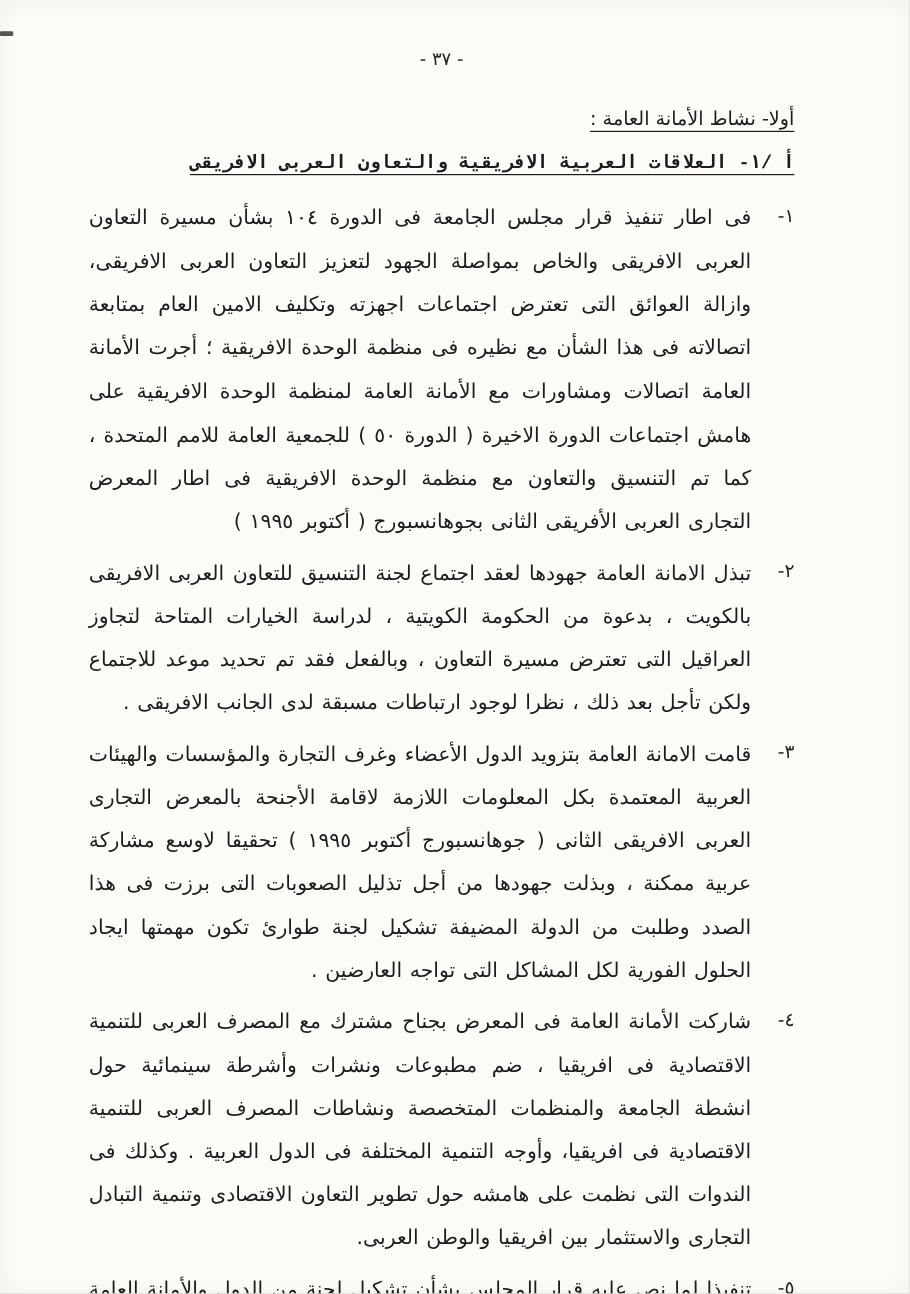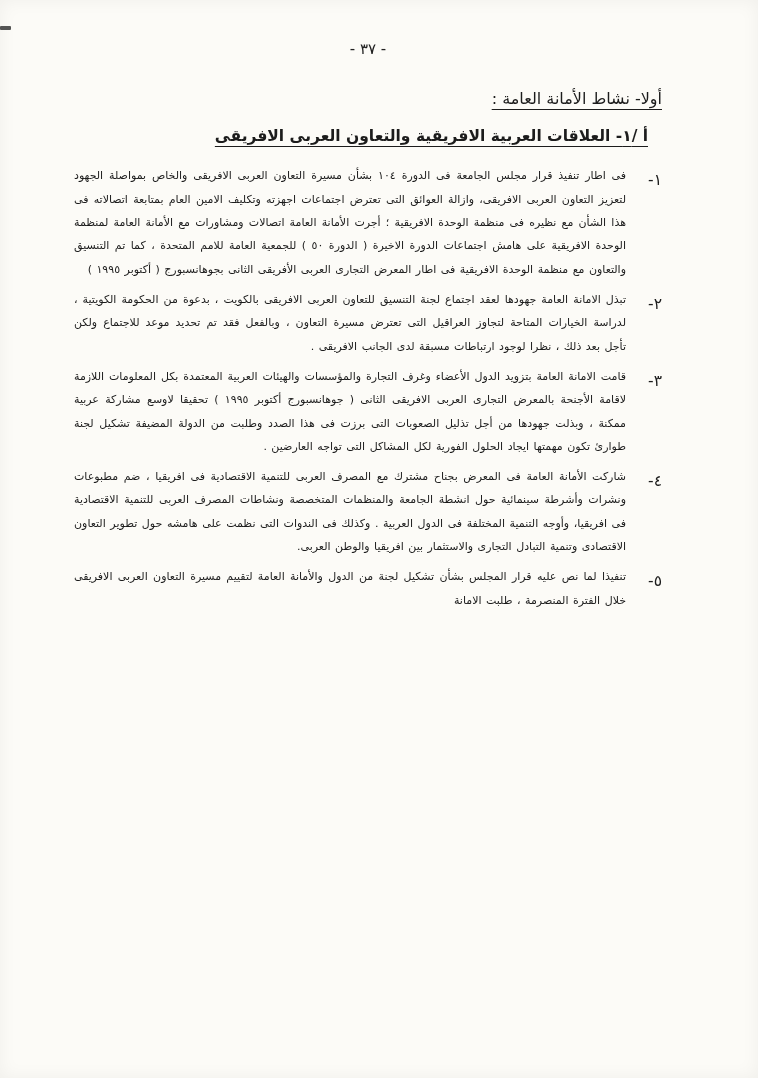--- a/index.html
+++ b/index.html
@@ -34,38 +34,39 @@
     text-decoration:underline;
     text-underline-offset:5px;
     margin:0 0 12px 0;
     line-height:1.6;
   }
   .subheading{
     font-size:15.5px;
     font-weight:bold;
     text-decoration:underline;
     text-underline-offset:5px;
-    margin:0 14px 16px 0;
+    margin:0 0 16px 0;
     line-height:1.6;
+    font-family:Liberation Mono, monospace;
   }
   .items{margin:0;padding:0;list-style:none;}
   .item{
     display:flex;
     direction:rtl;
     margin:0 0 7px 0;
   }
   .item .marker{
     flex:0 0 36px;
     font-size:15.5px;
     line-height:2.12;
     white-space:nowrap;
   }
   .item .text{
     flex:1 1 auto;
-    font-size:11px;
+    font-size:17px;
     line-height:2.12;
     text-align:justify;
     text-justify:inter-word;
     word-spacing:1px;
   }
 </style>
 </head>
 <body>
 
 <div class="page">

